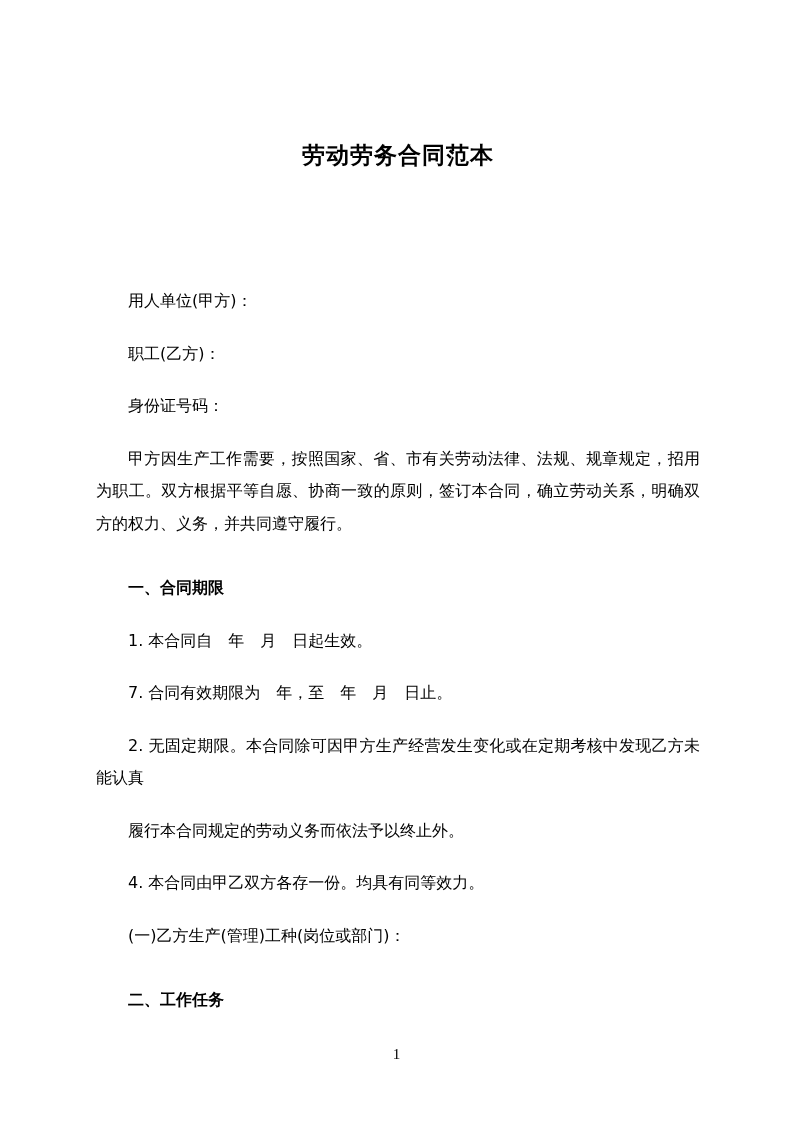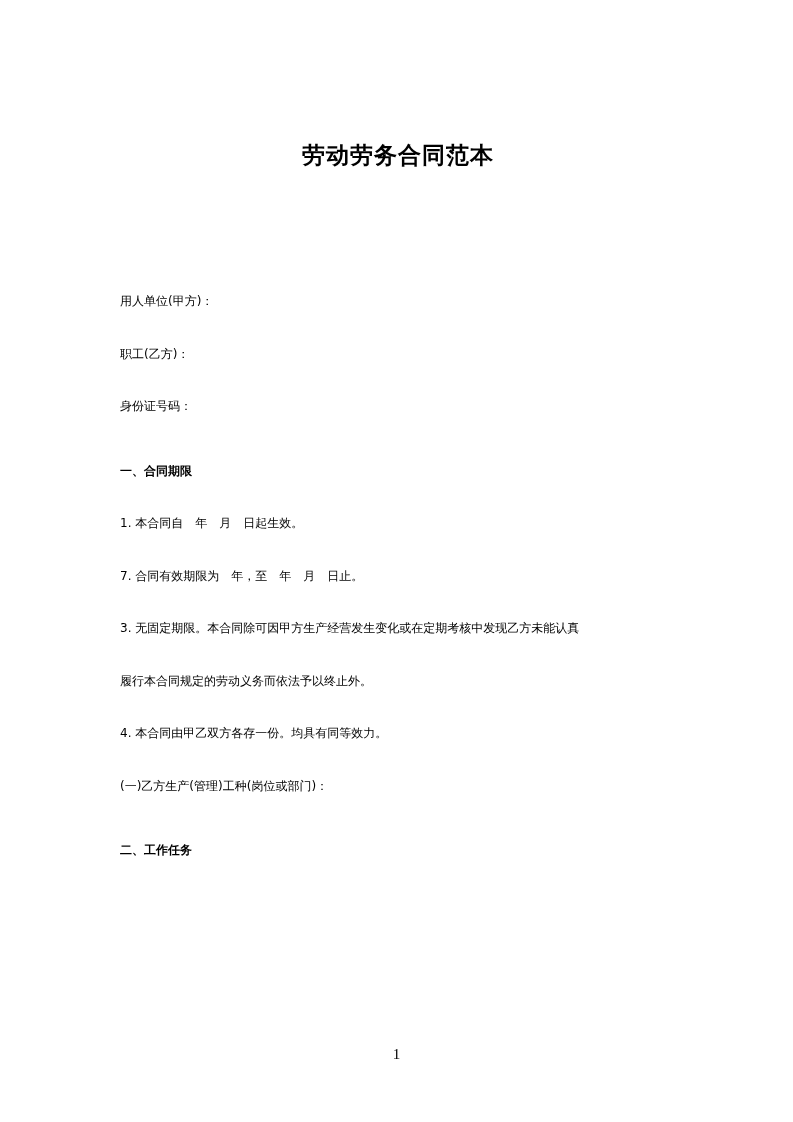--- a/index.html
+++ b/index.html
@@ -22,21 +22,21 @@
   .doc-title {
     margin: 0 0 115px 0;
     font-size: 23px;
     line-height: 30px;
     font-weight: 700;
     text-align: center;
     letter-spacing: 1px;
   }
   .para {
     margin: 0 0 20px 0;
-    font-size: 12px;
+    font-size: 16px;
     line-height: 32.5px;
     text-indent: 2em;
     text-align: justify;
     font-weight: 400;
     word-break: break-all;
   }
   .para.heading {
     font-weight: 700;
     text-align: left;
     margin-top: 32px;
@@ -59,28 +59,29 @@
 <div class="page">
 
   <h1 class="doc-title">劳动劳务合同范本</h1>
 
   <p class="para">用人单位(甲方)：</p>
 
   <p class="para">职工(乙方)：</p>
 
   <p class="para">身份证号码：</p>
 
+  <p class="para">甲方因生产工作需要，按照国家、省、市有关劳动法律、法规、规章规定，招用为职工。双方根据平等自愿、协商一致的原则，签订本合同，确立劳动关系，明确双方的权力、义务，并共同遵守履行。</p>
 
   <p class="para heading">一、合同期限</p>
 
   <p class="para">1. 本合同自　年　月　日起生效。</p>
 
   <p class="para">7. 合同有效期限为　年，至　年　月　日止。</p>
 
-  <p class="para">3. 无固定期限。本合同除可因甲方生产经营发生变化或在定期考核中发现乙方未能认真</p>
+  <p class="para">2. 无固定期限。本合同除可因甲方生产经营发生变化或在定期考核中发现乙方未能认真</p>
 
   <p class="para">履行本合同规定的劳动义务而依法予以终止外。</p>
 
   <p class="para">4. 本合同由甲乙双方各存一份。均具有同等效力。</p>
 
   <p class="para">(一)乙方生产(管理)工种(岗位或部门)：</p>
 
   <p class="para heading">二、工作任务</p>
 
   <div class="page-footer">1</div>

